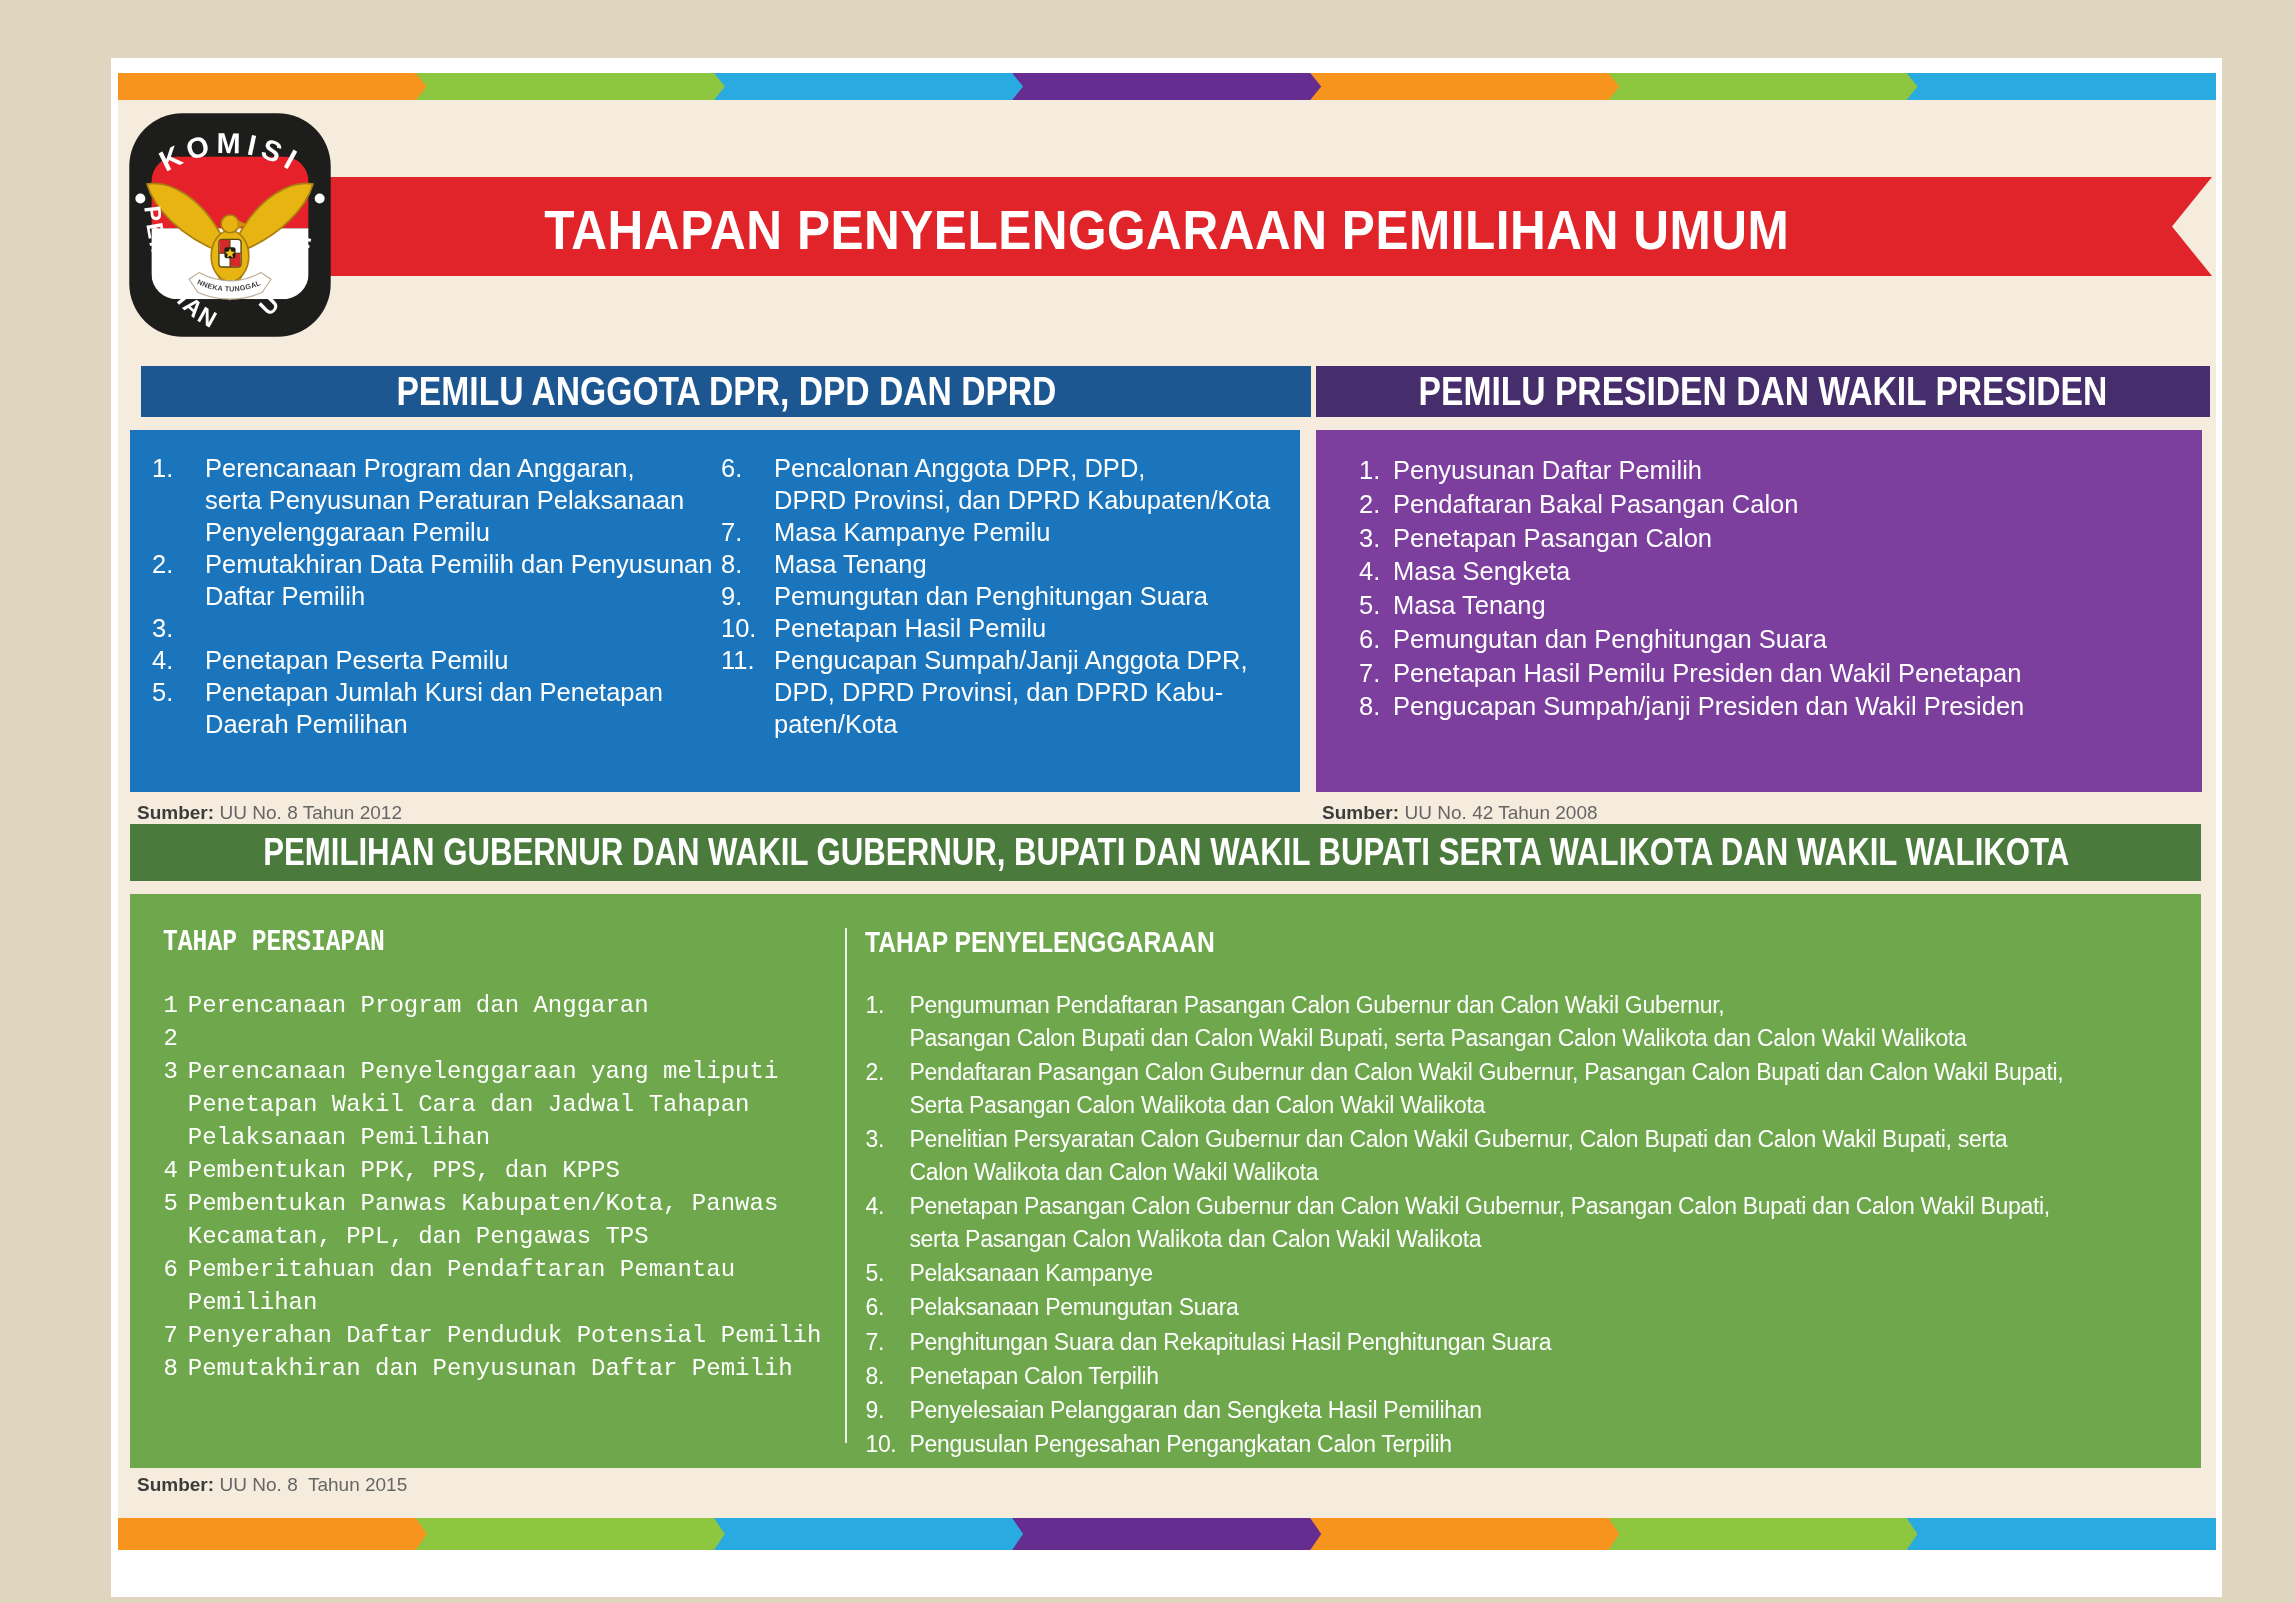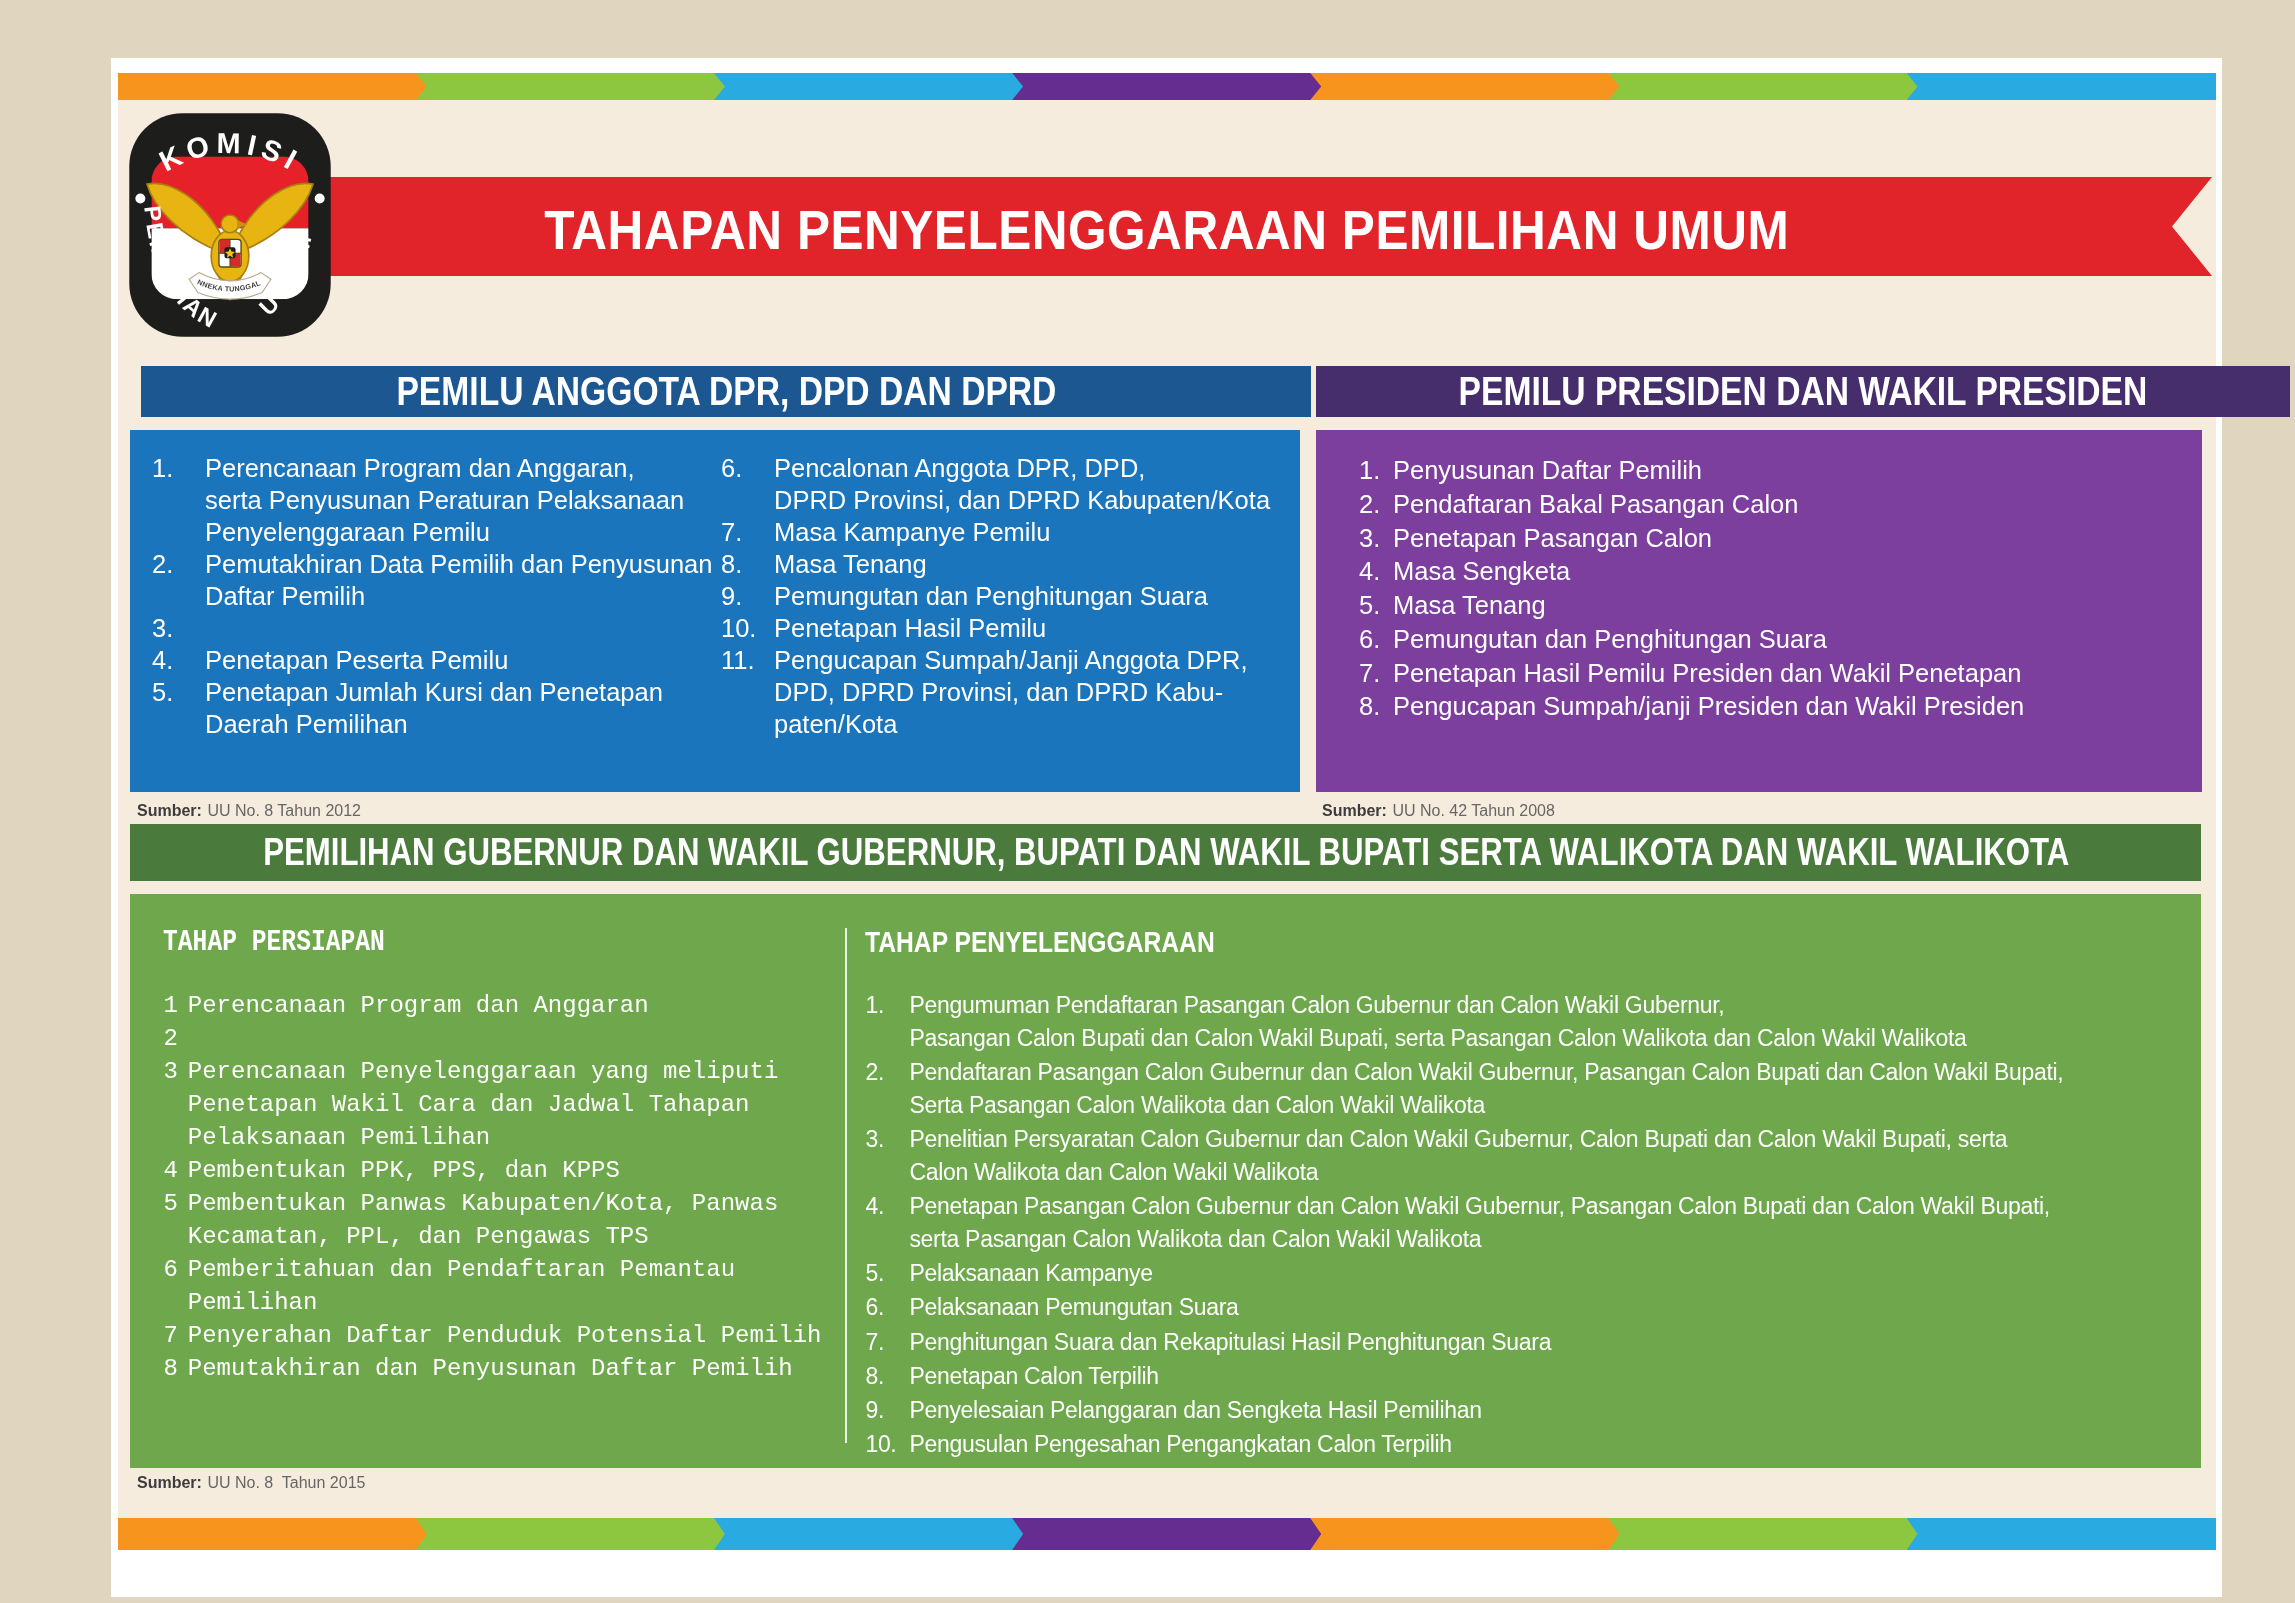--- a/index.html
+++ b/index.html
@@ -26,21 +26,21 @@
   .title-row{position:absolute;left:0;top:119px;width:2111px;height:106px;
     display:flex;align-items:center;justify-content:center;}
   .title-row .t{color:#fff;font-size:55px;font-weight:700;letter-spacing:0.6px;
     transform:scaleX(.9);white-space:nowrap;}
 
   .logo{position:absolute;left:15.5px;top:53px;width:206px;height:228px;}
 
   .sec-header{position:absolute;height:51px;display:flex;align-items:center;justify-content:center;color:#fff;}
   .sec-header .t{font-size:41px;font-weight:700;transform:scaleX(.82);white-space:nowrap;}
   #hdr-dpr{left:30px;top:308px;width:1170px;background:var(--blue_header);align-items:center;}
-  #hdr-pres{left:1205px;top:308px;width:974px;background:var(--purple_header);text-align:center;}
+  #hdr-pres{left:1205px;top:308px;width:894px;background:var(--purple_header);text-align:center;}
   #hdr-pilkada{left:19.4px;top:766px;width:2071px;height:57px;background:var(--green_header);}
   #hdr-pilkada .t{font-size:38px;}
 
   .box{position:absolute;color:#fff;}
   #box-dpr{left:19.4px;top:372px;width:1170px;height:362px;background:var(--blue_box);}
   #box-pres{left:1205px;top:372px;width:886px;height:362px;background:var(--purple_box);}
   #box-pilkada{left:19.4px;top:836px;width:2071px;height:574px;background:var(--green_box);}
 
   .row{display:flex;align-items:flex-start;}
   .row .n{flex:0 0 auto;}
@@ -60,21 +60,21 @@
   .gcol{position:absolute;top:32px;}
   .gcol-left{left:33px;width:682px;font-family:Liberation Mono, monospace;}
   .gcol-right{left:735px;width:1314px;}
   .ghead{font-size:29px;font-weight:700;transform:scaleX(.85);transform-origin:left center;white-space:nowrap;}
   .gcol .list{margin-top:30px;}
   .gcol-left .row{font-size:24px;line-height:33px;}
   .gcol-left .row .n{width:24.4px;}
   .gcol-right .row{font-size:23px;line-height:33px;letter-spacing:-0.3px;margin-bottom:1.1px;}
   .gcol-right .row .n{width:44px;}
 
-  .sumber{position:absolute;font-size:16px;color:var(--text_gray);}
+  .sumber{position:absolute;font-size:19px;color:var(--text_gray);}
   .sumber .lbl{color:var(--text_dark);font-weight:700;margin-right:5.5px;}
   .sumber .v{white-space:pre;}
   #sumber-dpr{left:26px;top:744px;}
   #sumber-pres{left:1211px;top:744px;}
   #sumber-pilkada{left:26px;top:1416px;}
 </style>
 </head>
 <body>
 
 <div class="card">

